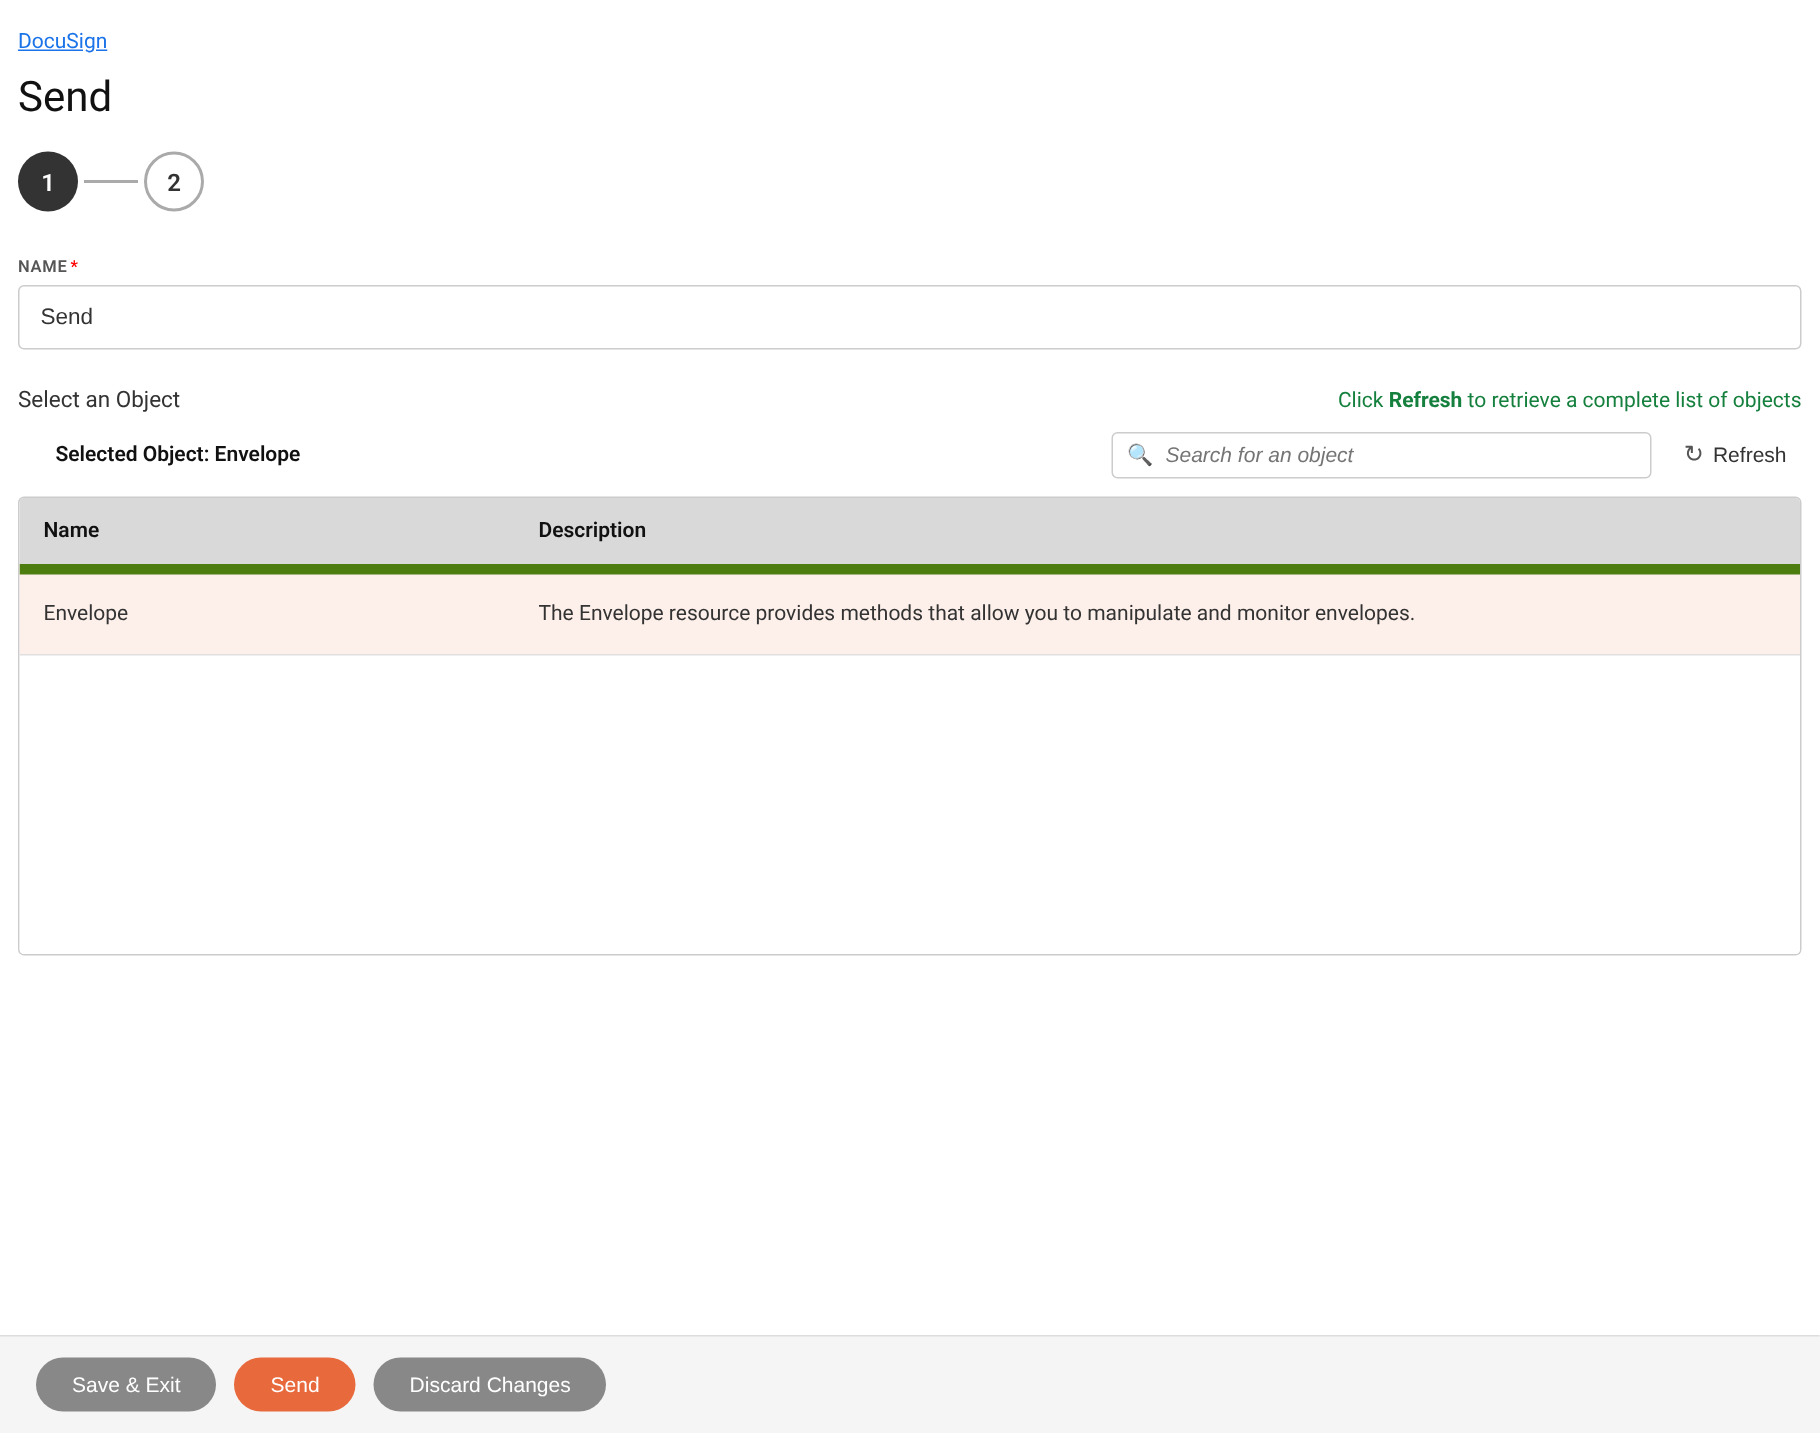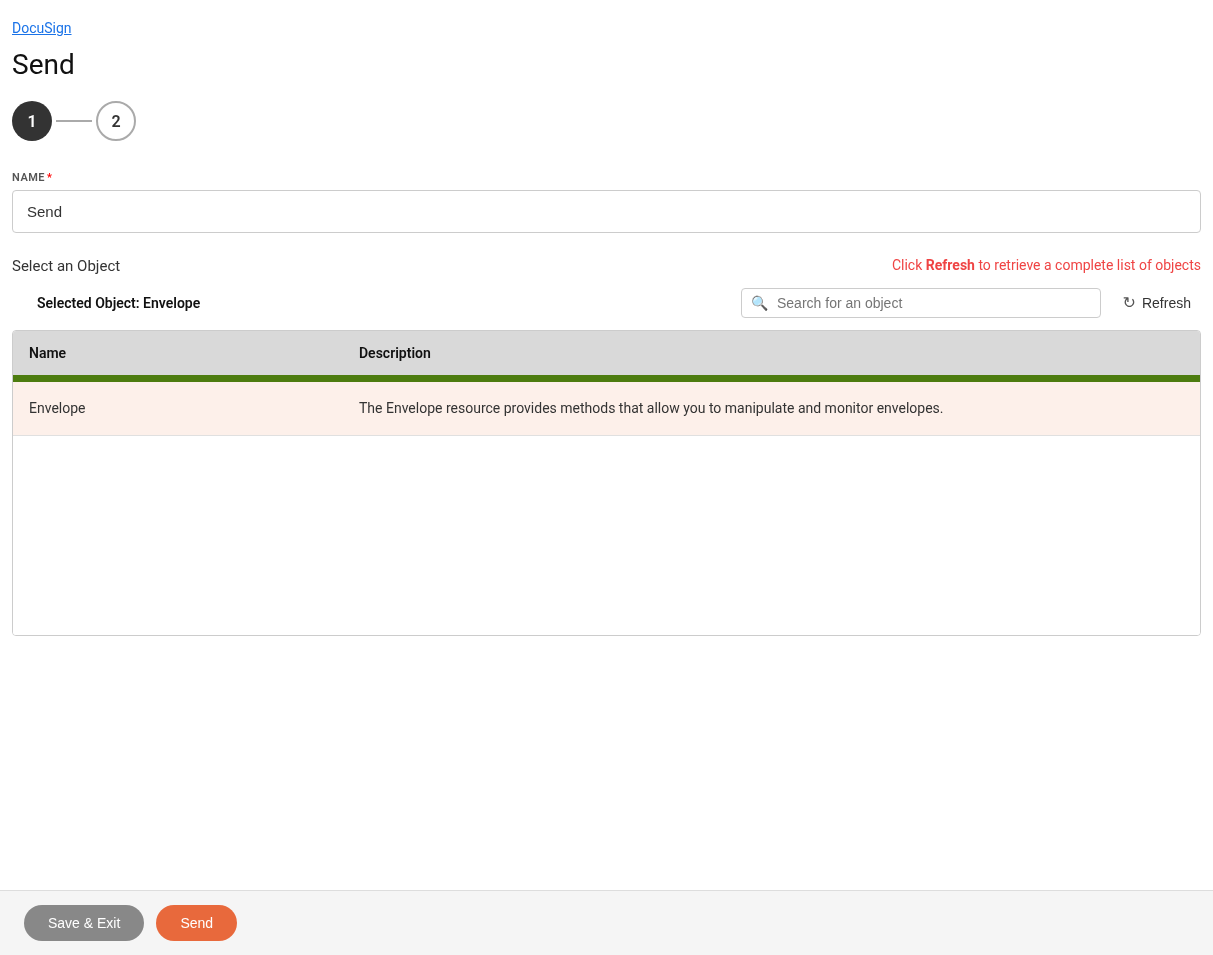--- a/index.html
+++ b/index.html
@@ -102,32 +102,32 @@
       outline: none;
     }
 
     .select-object-section {
       margin-bottom: 16px;
     }
 
     .select-object-header {
       display: flex;
       justify-content: space-between;
-      align-items: flex-start;
+      align-items: flex-end;
       margin-bottom: 12px;
     }
 
     .select-object-title {
       font-size: 15px;
       color: #333;
     }
 
     .refresh-hint {
       font-size: 14px;
-      color: #ef4444;
+      color: #15803d;
     }
 
     .refresh-hint strong {
       font-weight: 700;
     }
 
     .select-object-controls {
       display: flex;
       justify-content: space-between;
       align-items: center;
@@ -163,20 +163,21 @@
       margin-right: 8px;
     }
 
     .search-input {
       border: none;
       outline: none;
       font-size: 14px;
       color: #be185d;
       width: 100%;
       background: transparent;
+      font-style: italic;
     }
 
     .refresh-button {
       display: flex;
       align-items: center;
       gap: 6px;
       font-size: 14px;
       color: #333;
       cursor: pointer;
       background: none;
@@ -323,13 +324,14 @@
       </div>
       <div class="table-empty-rows"></div>
     </div>
   </div>
 
 </div>
 
 <div class="footer-bar">
   <button class="btn btn-save-exit">Save &amp; Exit</button>
   <button class="btn btn-next">Send</button>
+  <button class="btn btn-discard">Discard Changes</button>
 </div>
 
 </body></html>

